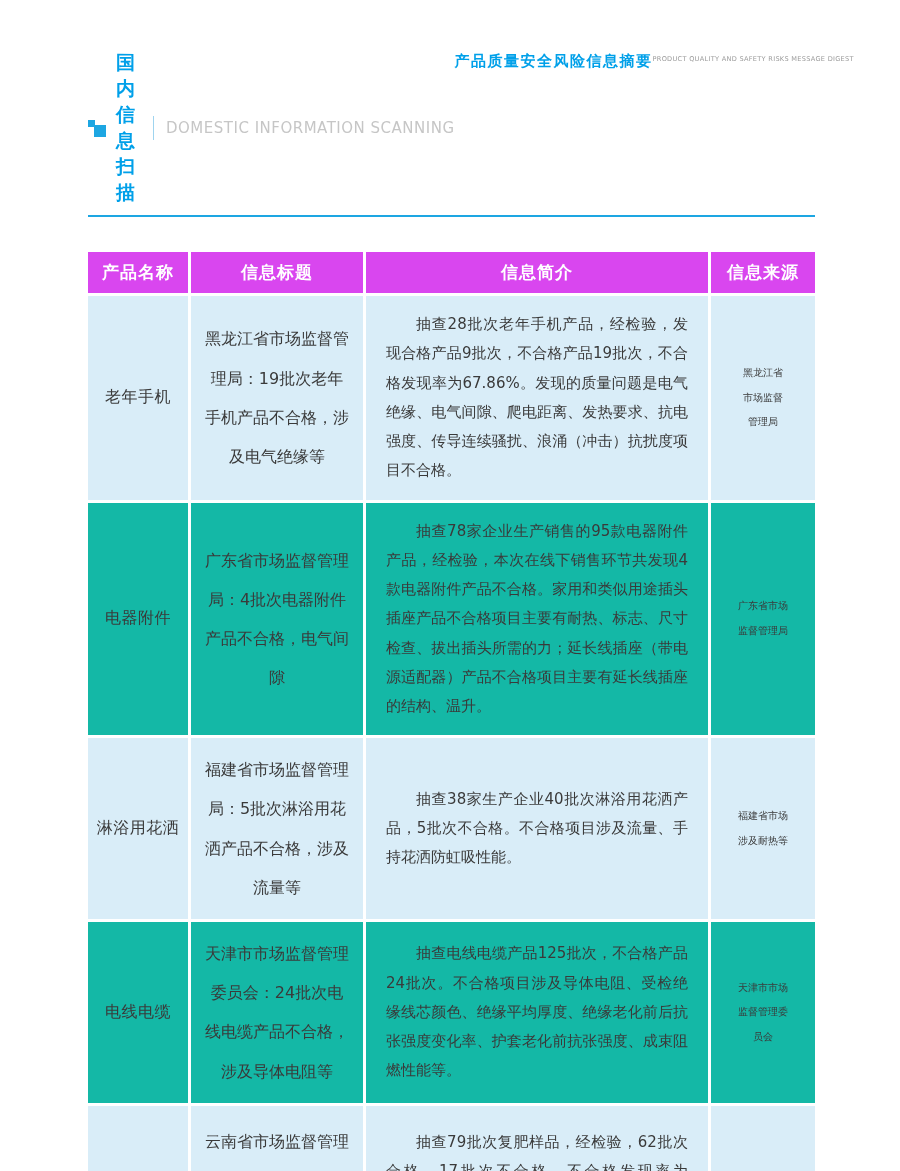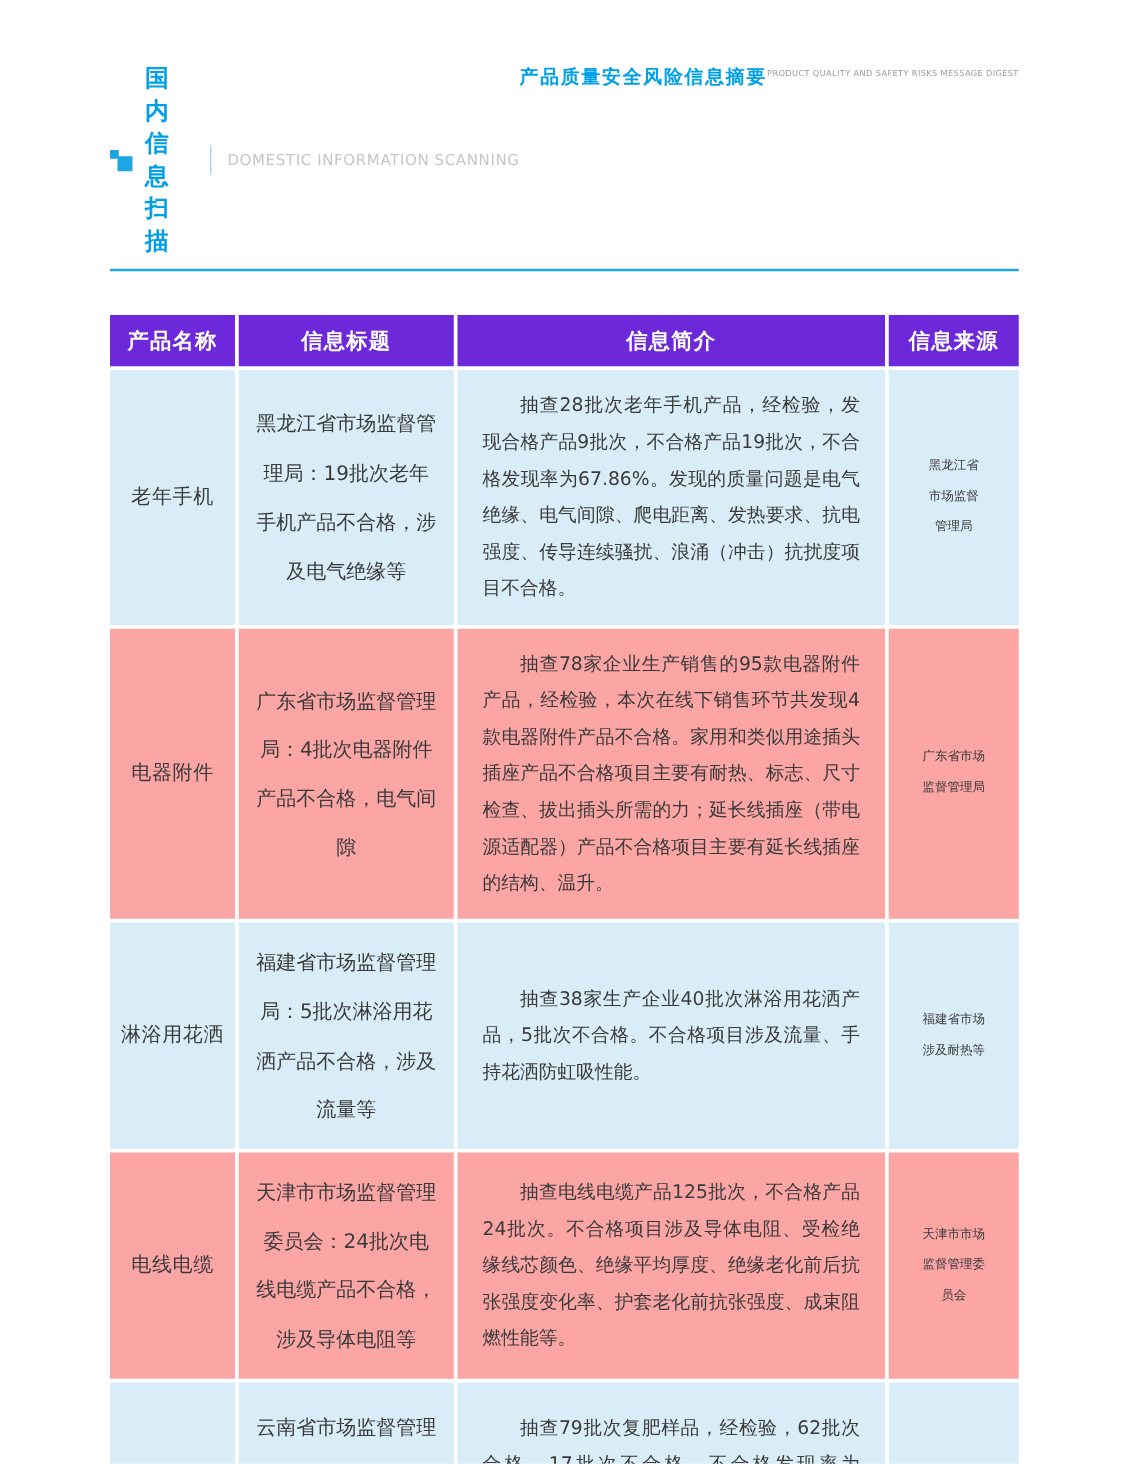--- a/index.html
+++ b/index.html
@@ -17,46 +17,46 @@
   }
 
   
   .hdr { display: flex; justify-content: space-between; align-items: flex-start; }
   .hdr-left { display: flex; align-items: center; gap: 9px; }
   .logo { position: relative; width: 19px; height: 19px; flex: 0 0 auto; }
   .logo .sq-small { position: absolute; left: 0; top: 1px; width: 7px; height: 7px; background: #1da6e2; }
   .logo .sq-big   { position: absolute; left: 6px; top: 6px; width: 12px; height: 12px; background: #1da6e2; }
   .hdr-title-cn { font-size: 19px; font-weight: bold; color: #00a0e9; letter-spacing: 1px; }
   .hdr-vdiv { width: 2px; height: 24px; background: #9fd4ef; margin: 0 4px 0 6px; }
-  .hdr-title-en { font-size: 12px; color: #c6c6c6; letter-spacing: 0.5px; white-space: nowrap; text-align: right; }
+  .hdr-title-en { font-size: 15px; color: #c6c6c6; letter-spacing: 0.5px; white-space: nowrap; text-align: right; }
   .hdr-right { display: flex; flex-direction: row; align-items: flex-start; padding-top: 2px; }
   .hdr-right-cn { font-size: 15px; font-weight: bold; color: #00a0e9; letter-spacing: 1.5px; white-space: nowrap; }
   .hdr-right-en { font-size: 6.6px; color: #9b9b9b; letter-spacing: 0.28px; margin-top: 3px; white-space: nowrap; }
   .hdr-rule { height: 2px; background: #1da6e2; margin-top: 9px; }
 
   
   .tbl {
     margin-top: 35px;
     display: grid;
     grid-template-columns: 100px 172px 342px 104px;
     gap: 3px;
     width: 727px;
   }
   .th {
-    background: #6d28d9;
+    background: #d946ef;
     color: #ffffff;
     font-size: 17px;
     font-weight: bold;
     letter-spacing: 1px;
     height: 41px;
     display: flex; align-items: center; justify-content: center;
   }
   .cell { display: flex; align-items: center; justify-content: center; }
   .bg-blue { background: #d9edf8; }
-  .bg-gray { background: #fca5a5; }
+  .bg-gray { background: #14b8a6; }
   .r1 { min-height: 196px; }
   .r2 { min-height: 210px; }
   .r3 { min-height: 166px; }
   .r4 { min-height: 173px; }
   .r5 { min-height: 190px; }
   .c-product { font-size: 16px; color: #3a3a3a; letter-spacing: 0.5px; }
   .c-title {
     font-size: 16px; color: #3a3a3a; text-align: center;
     line-height: 2.45; padding: 12px 13px;
   }

